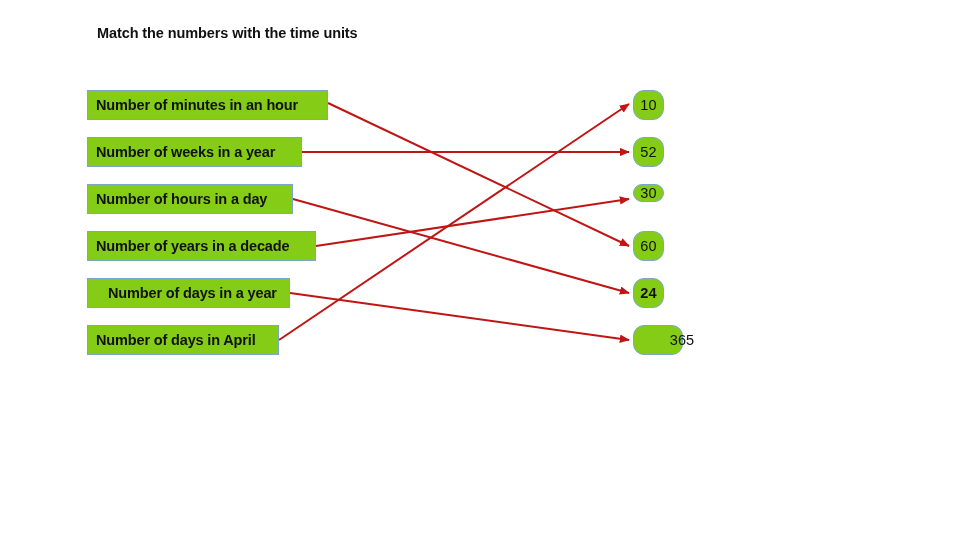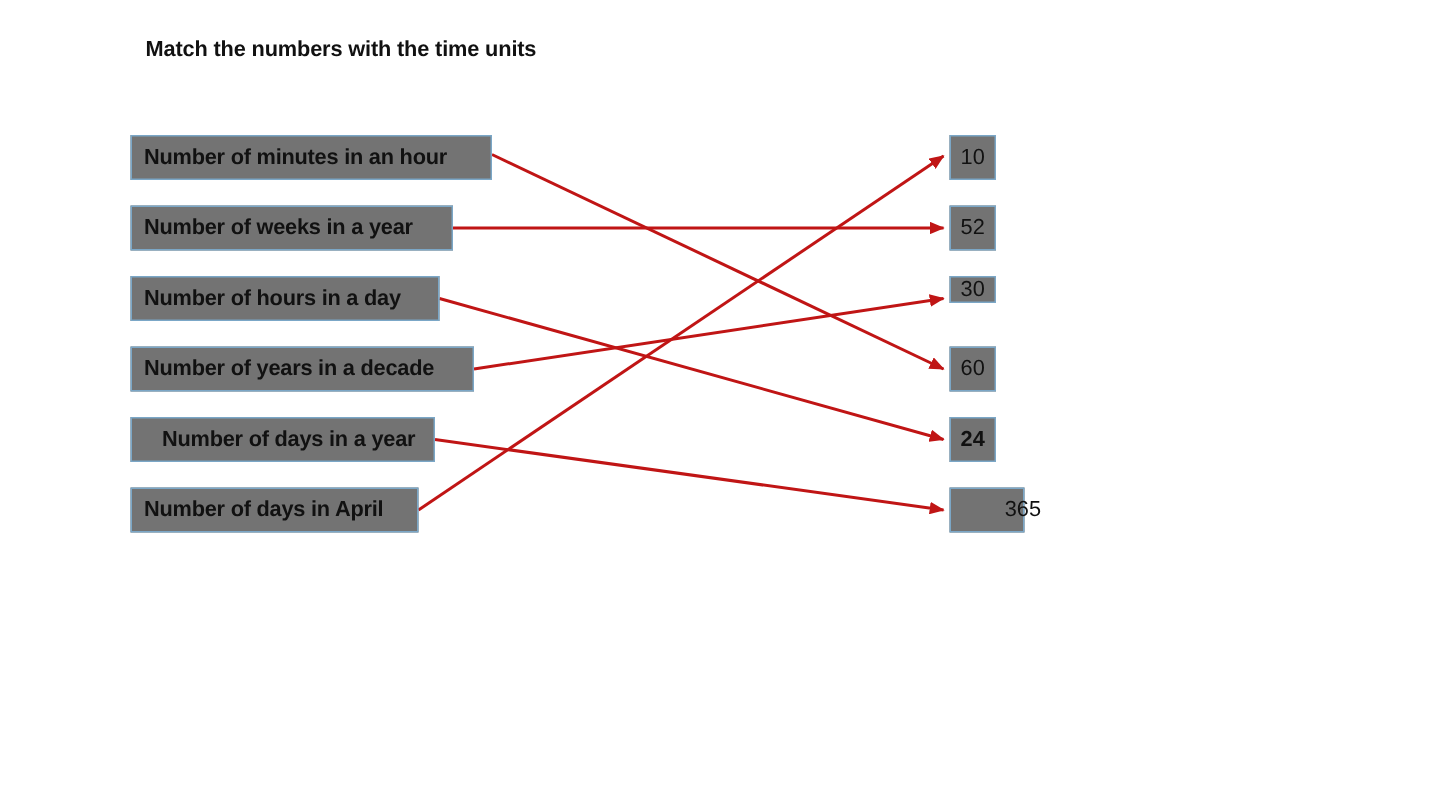--- a/index.html
+++ b/index.html
@@ -22,38 +22,39 @@
     font-size: 14.5px;
     font-weight: 600;
     color: #111111;
     letter-spacing: -0.1px;
     white-space: nowrap;
   }
   .item-box {
     position: absolute;
     box-sizing: border-box;
     border: 1.5px solid #7ba7c7;
-    background: #737373;
+    background: #84cc16;
     display: flex;
     align-items: center;
     z-index: 3;
   }
   .left-box {
     padding-left: 8px;
     padding-right: 6px;
   }
   .left-box .label {
     font-size: 14.5px;
     font-weight: 600;
     color: #111111;
     letter-spacing: -0.15px;
     white-space: nowrap;
   }
   .right-box {
     justify-content: center;
+    border-radius: 11px;
   }
   .right-box .label {
     font-size: 14.5px;
     color: #111111;
     letter-spacing: 0.1px;
     white-space: nowrap;
   }
   #connections {
     position: absolute;
     left: 0;

